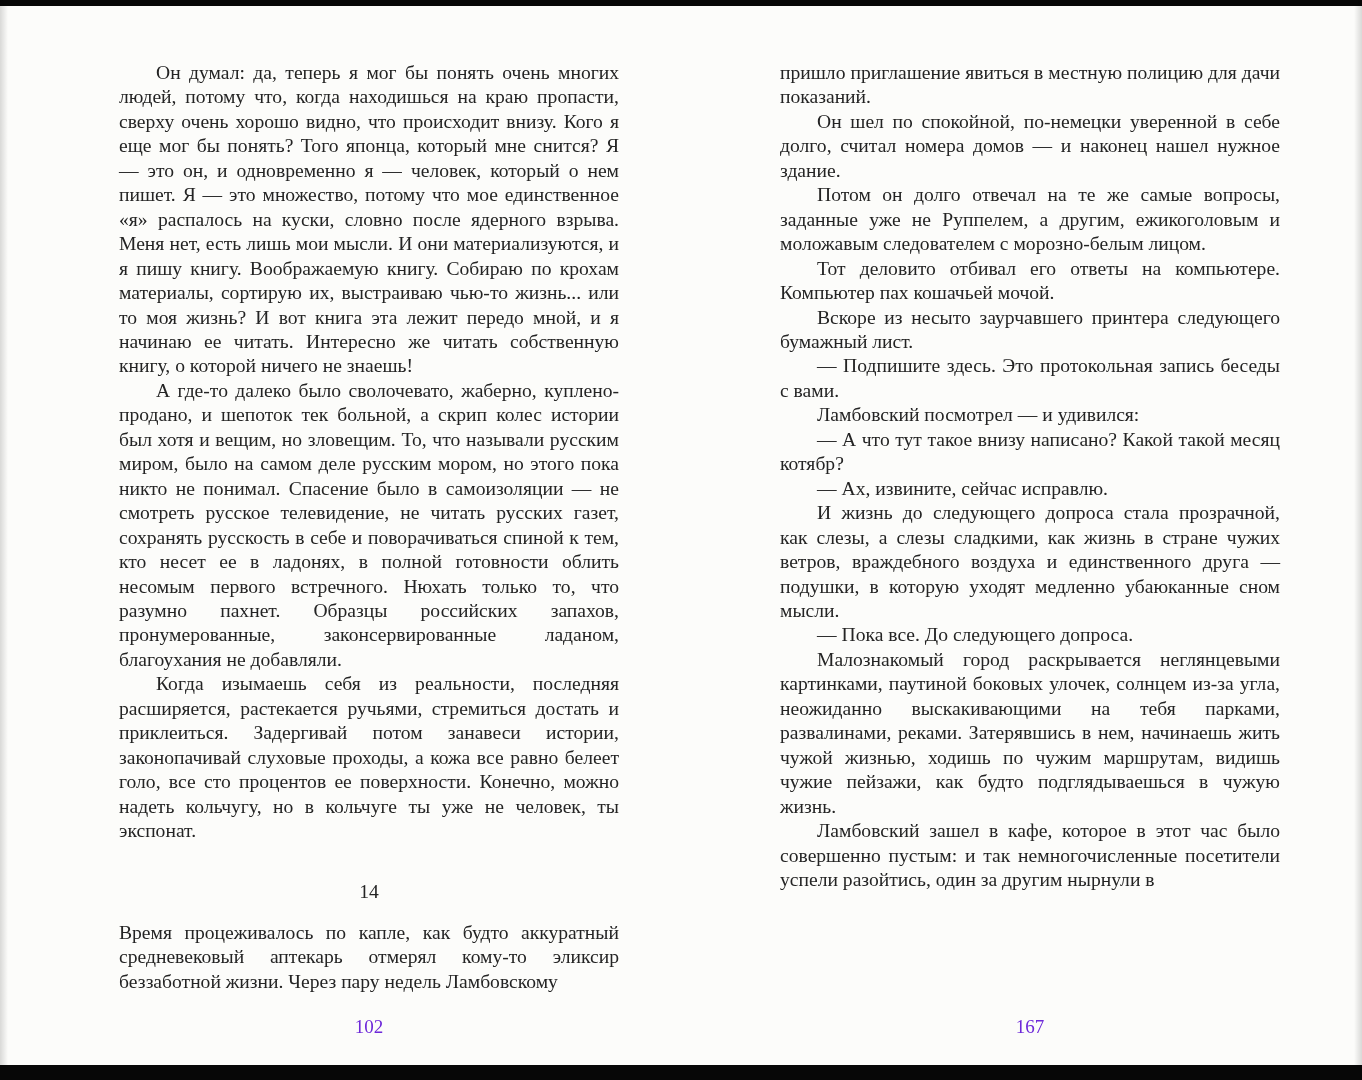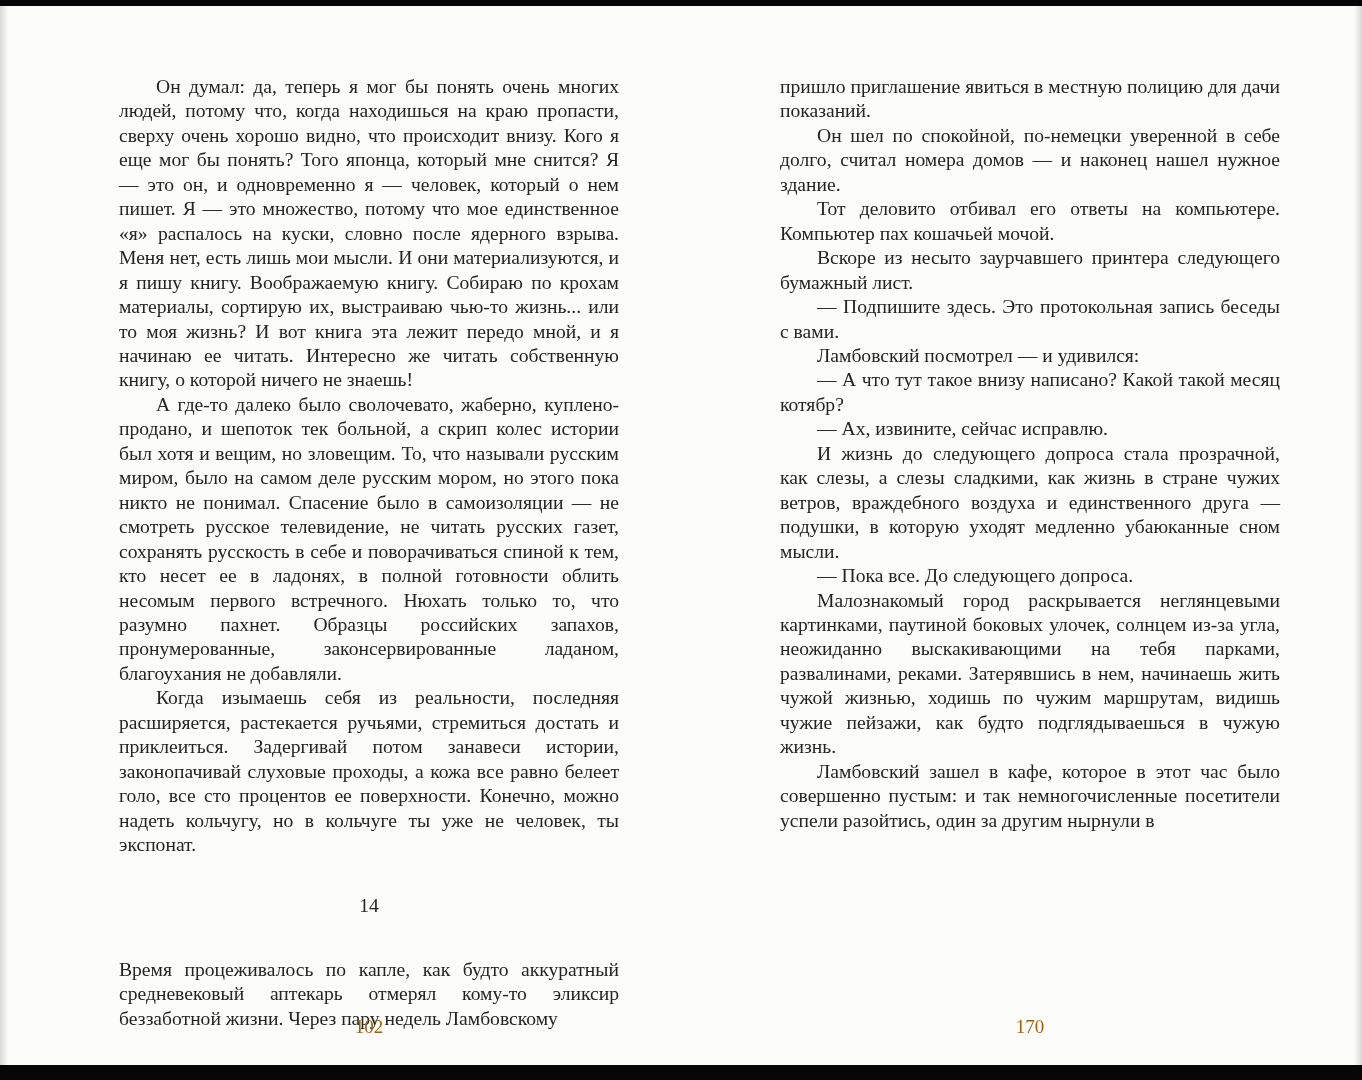--- a/index.html
+++ b/index.html
@@ -34,45 +34,45 @@
     background: linear-gradient(to right, rgba(0,0,0,0.14), rgba(0,0,0,0));
   }
   .scan-shadow-right {
     position: absolute;
     top: 0; right: 0;
     width: 8px; height: 100%;
     background: linear-gradient(to left, rgba(0,0,0,0.14), rgba(0,0,0,0));
   }
   .page-text {
     position: absolute;
-    top: 75px;
+    top: 61px;
     width: 500px;
     font-size: 19.6px;
     line-height: 24.45px;
     text-align: justify;
     hyphens: auto;
     -webkit-hyphens: auto;
   }
   .page-text-left  { left: 119px; }
   .page-text-right { left: 780px; }
   .page-text p { margin: 0; }
   .page-text p.indent { text-indent: 37px; }
   .page-text p.noindent { text-indent: 0; }
   .page-text div.chapter {
     text-align: center;
     text-indent: 0;
-    margin: 36px 0 40px 0;
+    margin: 36px 0 17px 0;
   }
   .page-number {
     position: absolute;
     top: 1016px;
     width: 500px;
     text-align: center;
     font-size: 19px;
-    color: #a16207;
+    color: #6d28d9;
   }
   .page-number-left  { left: 119px; }
   .page-number-right { left: 780px; }
 </style>
 </head>
 <body>
 
 <div>
 
   <div class="scan-edge-top"></div>
@@ -83,31 +83,32 @@
       <p class="indent">Он думал: да, теперь я мог бы понять очень многих людей, потому что, когда находишься на краю пропасти, сверху очень хорошо видно, что происходит внизу. Кого я еще мог бы понять? Того японца, который мне снится? Я — это он, и одновременно я — человек, который о нем пишет. Я — это множество, потому что мое единственное «я» распалось на куски, словно после ядерного взрыва. Меня нет, есть лишь мои мысли. И они материализуются, и я пишу книгу. Воображаемую книгу. Собираю по крохам материалы, сортирую их, выстраиваю чью-то жизнь... или то моя жизнь? И вот книга эта лежит передо мной, и я начинаю ее читать. Интересно же читать собственную книгу, о которой ничего не знаешь!</p>
       <p class="indent">А где-то далеко было сволочевато, жаберно, куплено-продано, и шепоток тек больной, а скрип колес истории был хотя и вещим, но зловещим. То, что называли русским миром, было на самом деле русским мором, но этого пока никто не понимал. Спасение было в самоизоляции — не смотреть русское телевидение, не читать русских газет, сохранять русскость в себе и поворачиваться спиной к тем, кто несет ее в ладонях, в полной готовности облить несомым первого встречного. Нюхать только то, что разумно пахнет. Образцы российских запахов, пронумерованные, законсервированные ладаном, благоухания не добавляли.</p>
       <p class="indent">Когда изымаешь себя из реальности, последняя расширяется, растекается ручьями, стремиться достать и приклеиться. Задергивай потом занавеси истории, законопачивай слуховые проходы, а кожа все равно белеет голо, все сто процентов ее поверхности. Конечно, можно надеть кольчугу, но в кольчуге ты уже не человек, ты экспонат.</p>
       <div class="chapter">14</div>
       <p class="noindent">Время процеживалось по капле, как будто аккуратный средневековый аптекарь отмерял кому-то эликсир беззаботной жизни. Через пару недель Ламбовскому</p>
     </div>
 
   <div class="page-text page-text-right">
       <p class="noindent">пришло приглашение явиться в местную полицию для дачи показаний.</p>
       <p class="indent">Он шел по спокойной, по-немецки уверенной в себе долго, считал номера домов — и наконец нашел нужное здание.</p>
+      <p class="indent">Потом он долго отвечал на те же самые вопросы, заданные уже не Руппелем, а другим, ежикоголовым и моложавым следователем с морозно-белым лицом.</p>
       <p class="indent">Тот деловито отбивал его ответы на компьютере. Компьютер пах кошачьей мочой.</p>
       <p class="indent">Вскоре из несыто заурчавшего принтера следующего бумажный лист.</p>
       <p class="indent">— Подпишите здесь. Это протокольная запись беседы с вами.</p>
       <p class="indent">Ламбовский посмотрел — и удивился:</p>
       <p class="indent">— А что тут такое внизу написано? Какой такой месяц котябр?</p>
       <p class="indent">— Ах, извините, сейчас исправлю.</p>
       <p class="indent">И жизнь до следующего допроса стала прозрачной, как слезы, а слезы сладкими, как жизнь в стране чужих ветров, враждебного воздуха и единственного друга — подушки, в которую уходят медленно убаюканные сном мысли.</p>
       <p class="indent">— Пока все. До следующего допроса.</p>
       <p class="indent">Малознакомый город раскрывается неглянцевыми картинками, паутиной боковых улочек, солнцем из-за угла, неожиданно выскакивающими на тебя парками, развалинами, реками. Затерявшись в нем, начинаешь жить чужой жизнью, ходишь по чужим маршрутам, видишь чужие пейзажи, как будто подглядываешься в чужую жизнь.</p>
       <p class="indent">Ламбовский зашел в кафе, которое в этот час было совершенно пустым: и так немногочисленные посетители успели разойтись, один за другим нырнули в</p>
     </div>
 
   <div class="page-number page-number-left">102</div>
 
-  <div class="page-number page-number-right">170</div>
+  <div class="page-number page-number-right">167</div>
 
   <div class="scan-edge-bottom"></div>
 
 </div>
 
 </body></html>

